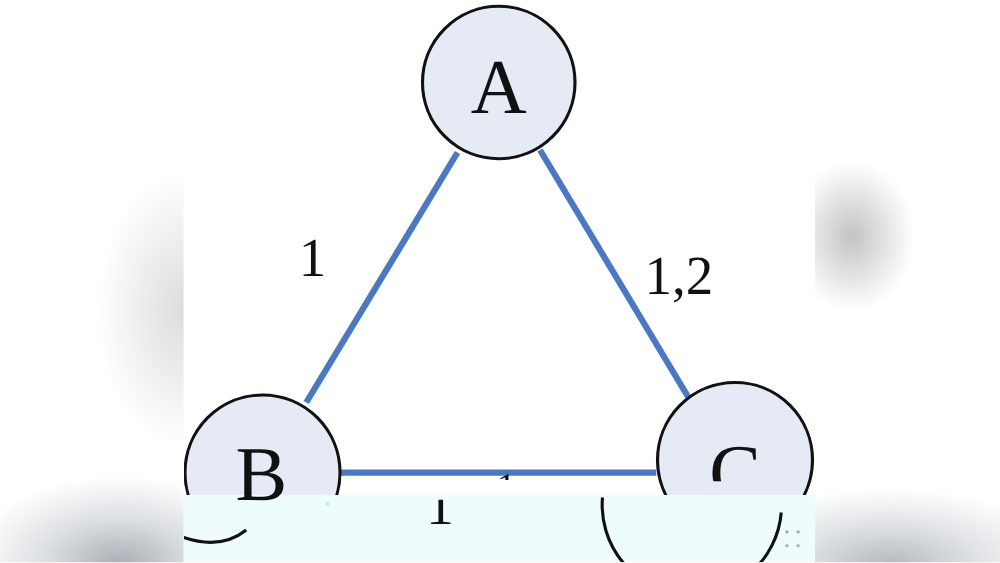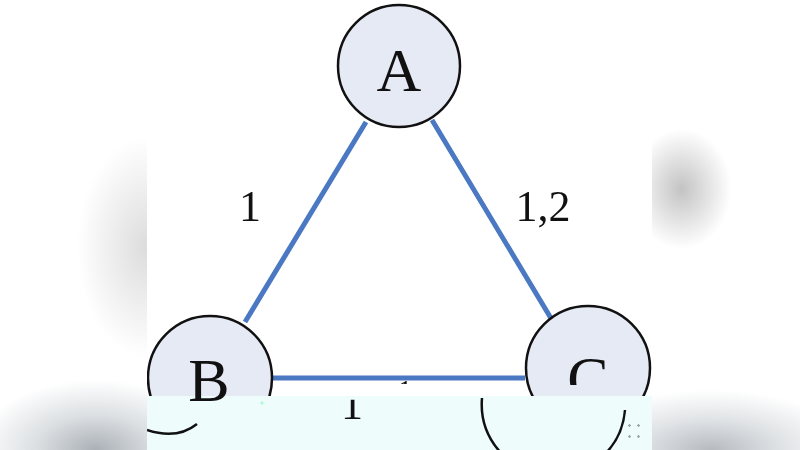--- a/index.html
+++ b/index.html
@@ -77,19 +77,19 @@
 
     <circle cx="441" cy="368" r="62" fill="#e6eaf5" stroke="#111111" stroke-width="2.5" clip-path="url(#clipTop)"></circle>
     <path d="M 335 398 A 62 62 0 0 0 478 410" fill="none" stroke="#111111" stroke-width="2.5"></path>
   </svg>
 
   <span class="node-label" style="left:252px; top:70px;">A</span>
   <span class="node-label" style="left:62px; top:380px;">B</span>
   <span class="node-label" style="left:441px; top:378px; clip-path: inset(0 0 24px 0);">C</span>
 
   <span class="edge-label" style="left:103px; top:207px;">1</span>
-  <span class="edge-label" style="left:396px; top:207px;">1,2</span>
+  <span class="edge-label" style="left:396px; top:221px;">1,2</span>
   <span class="edge-label" style="left:258px; top:390px; font-size:30px; clip-path: inset(0 0 70% 0);">1</span>
   <span class="edge-label" style="left:205px; top:405px; font-size:44px; clip-path: inset(38% 0 0 0);">1</span>
 
   <div class="artifact-icon"></div>
   <div class="grip-icon"></div>
 </div>
 
 </body></html>

